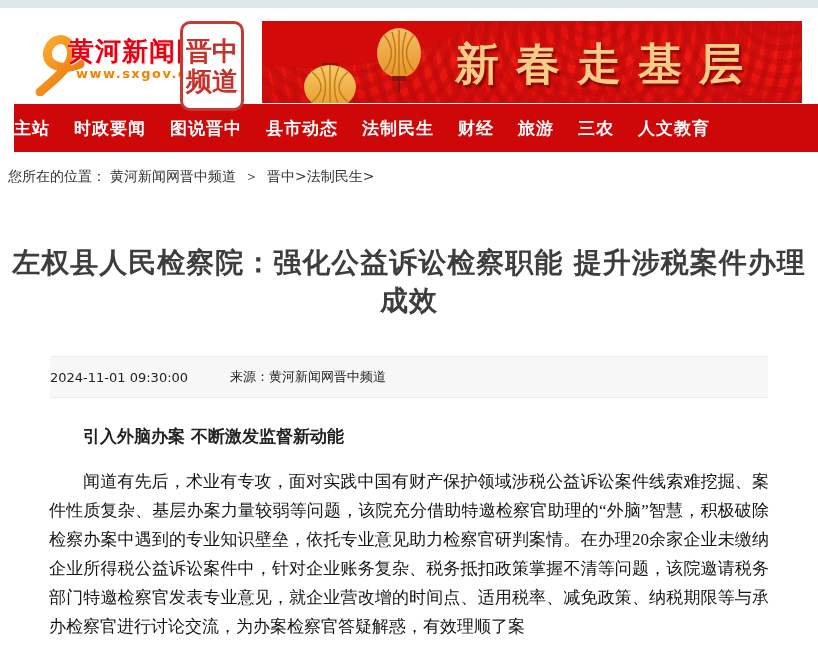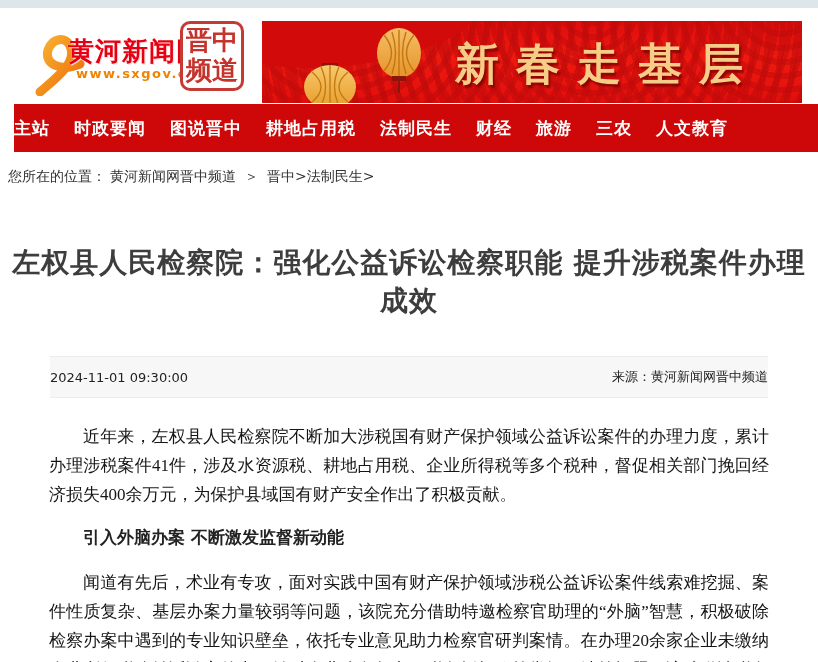--- a/index.html
+++ b/index.html
@@ -9,24 +9,24 @@
 
   
   .header { position:relative; height:96px; background:#fff; }
   .logo { position:absolute; left:26px; top:10px; width:150px; height:78px; cursor:pointer; }
   .logo svg { position:absolute; left:0; top:2px; }
   .logo-title { position:absolute; left:42px; top:16px; font-size:26px; font-weight:bold;
     color:#e60012; letter-spacing:1px; white-space:nowrap;
     text-shadow:0 0 1px #fff, 1px 1px 0 #ffd9d9; }
   .logo-url { position:absolute; left:50px; top:48px; font-size:13px; font-weight:bold;
     color:#f08300; letter-spacing:1.5px; white-space:nowrap; }
-  .channel-box { position:absolute; left:180px; top:13px; width:64px; height:70px;
+  .channel-box { position:absolute; left:180px; top:13px; width:64px; height:90px;
     border:3px solid #c53b33; border-radius:10px; background:#fff;
     display:flex; flex-direction:column; justify-content:center; align-items:center;
-    color:#c5342c; font-weight:bold; font-size:26px; line-height:30px; cursor:pointer;font-family:Liberation Serif, serif; }
+    color:#c5342c; font-weight:bold; font-size:26px; line-height:30px; cursor:pointer; }
   .banner { position:absolute; left:262px; top:13px; right:16px; height:82px; overflow:hidden;
     cursor:pointer;
     background:
       repeating-radial-gradient(circle at 85px -20px, rgba(190,10,10,.55) 0 6px, rgba(190,10,10,0) 6px 14px),
       repeating-radial-gradient(circle at 330px -15px, rgba(190,10,10,.5) 0 6px, rgba(190,10,10,0) 6px 14px),
       repeating-radial-gradient(circle at 520px -18px, rgba(190,10,10,.5) 0 6px, rgba(190,10,10,0) 6px 14px),
       linear-gradient(180deg,#df0d0d 0%, #ee1a10 45%, #e20e0c 100%); }
   .banner::before { content:""; position:absolute; left:-40px; top:-46px; width:260px; height:90px;
     background:#d20a0a; border-radius:50%; transform:rotate(-8deg); }
   .banner-text { position:absolute; left:193px; top:14px; font-size:44px; font-weight:bold;
@@ -43,21 +43,21 @@
   
   .breadcrumb { padding:16px 0 0 8px; font-size:14px; color:#333; }
   .breadcrumb span { margin-right:4px; }
   .crumb-link { cursor:pointer; }
 
   
   .article-title { margin-top:58px; text-align:center; font-size:28px; font-weight:bold;
     color:#3d3d3d; letter-spacing:1px; }
   .meta-bar { width:718px; margin:36px auto 0; height:42px; background:#f7f7f7;
     border-top:1px solid #ececec; border-bottom:1px solid #ececec;
-    display:flex; justify-content:space-between; align-items:center; 
+    display:flex; justify-content:flex-start; align-items:center; gap:42px;
     font-size:13px; color:#222; }
   .article-body { width:720px; margin:24px auto 0; font-size:17px; line-height:29px;
     color:#151515; text-align:justify;
     font-family:"Liberation Serif","DejaVu Serif",serif; }
   .article-body p { text-indent:2em; margin-top:12px; }
   .article-body p.subhead { font-weight:bold; margin-top:14px; margin-bottom:16px;
     font-family:"DejaVu Sans","Liberation Sans",sans-serif; color:#222; }
 </style>
 </head>
 <body>
@@ -110,21 +110,21 @@
       </svg>
     </span>
     <div class="banner-text">新春走基层</div>
   </div>
 </div>
 
 <div class="nav">
   <span class="nav-item">主站</span>
   <span class="nav-item">时政要闻</span>
   <span class="nav-item">图说晋中</span>
-  <span class="nav-item">耕地占用税</span>
+  <span class="nav-item">县市动态</span>
   <span class="nav-item">法制民生</span>
   <span class="nav-item">财经</span>
   <span class="nav-item">旅游</span>
   <span class="nav-item">三农</span>
   <span class="nav-item">人文教育</span>
 
 </div>
 
 <div class="breadcrumb">
   <span>您所在的位置：</span><span class="crumb-link">黄河新闻网晋中频道</span>
@@ -133,16 +133,15 @@
 </div>
 
 <h1 class="article-title">左权县人民检察院：强化公益诉讼检察职能 提升涉税案件办理成效</h1>
 
 <div class="meta-bar">
   <span>2024-11-01 09:30:00</span>
   <span>来源：黄河新闻网晋中频道</span>
 </div>
 
 <div class="article-body">
-  <p>近年来，左权县人民检察院不断加大涉税国有财产保护领域公益诉讼案件的办理力度，累计办理涉税案件41件，涉及水资源税、耕地占用税、企业所得税等多个税种，督促相关部门挽回经济损失400余万元，为保护县域国有财产安全作出了积极贡献。</p>
   <p class="subhead">引入外脑办案  不断激发监督新动能</p>
   <p>闻道有先后，术业有专攻，面对实践中国有财产保护领域涉税公益诉讼案件线索难挖掘、案件性质复杂、基层办案力量较弱等问题，该院充分借助特邀检察官助理的“外脑”智慧，积极破除检察办案中遇到的专业知识壁垒，依托专业意见助力检察官研判案情。在办理20余家企业未缴纳企业所得税公益诉讼案件中，针对企业账务复杂、税务抵扣政策掌握不清等问题，该院邀请税务部门特邀检察官发表专业意见，就企业营改增的时间点、适用税率、减免政策、纳税期限等与承办检察官进行讨论交流，为办案检察官答疑解惑，有效理顺了案</p>
 </div>
 
 </body></html>

